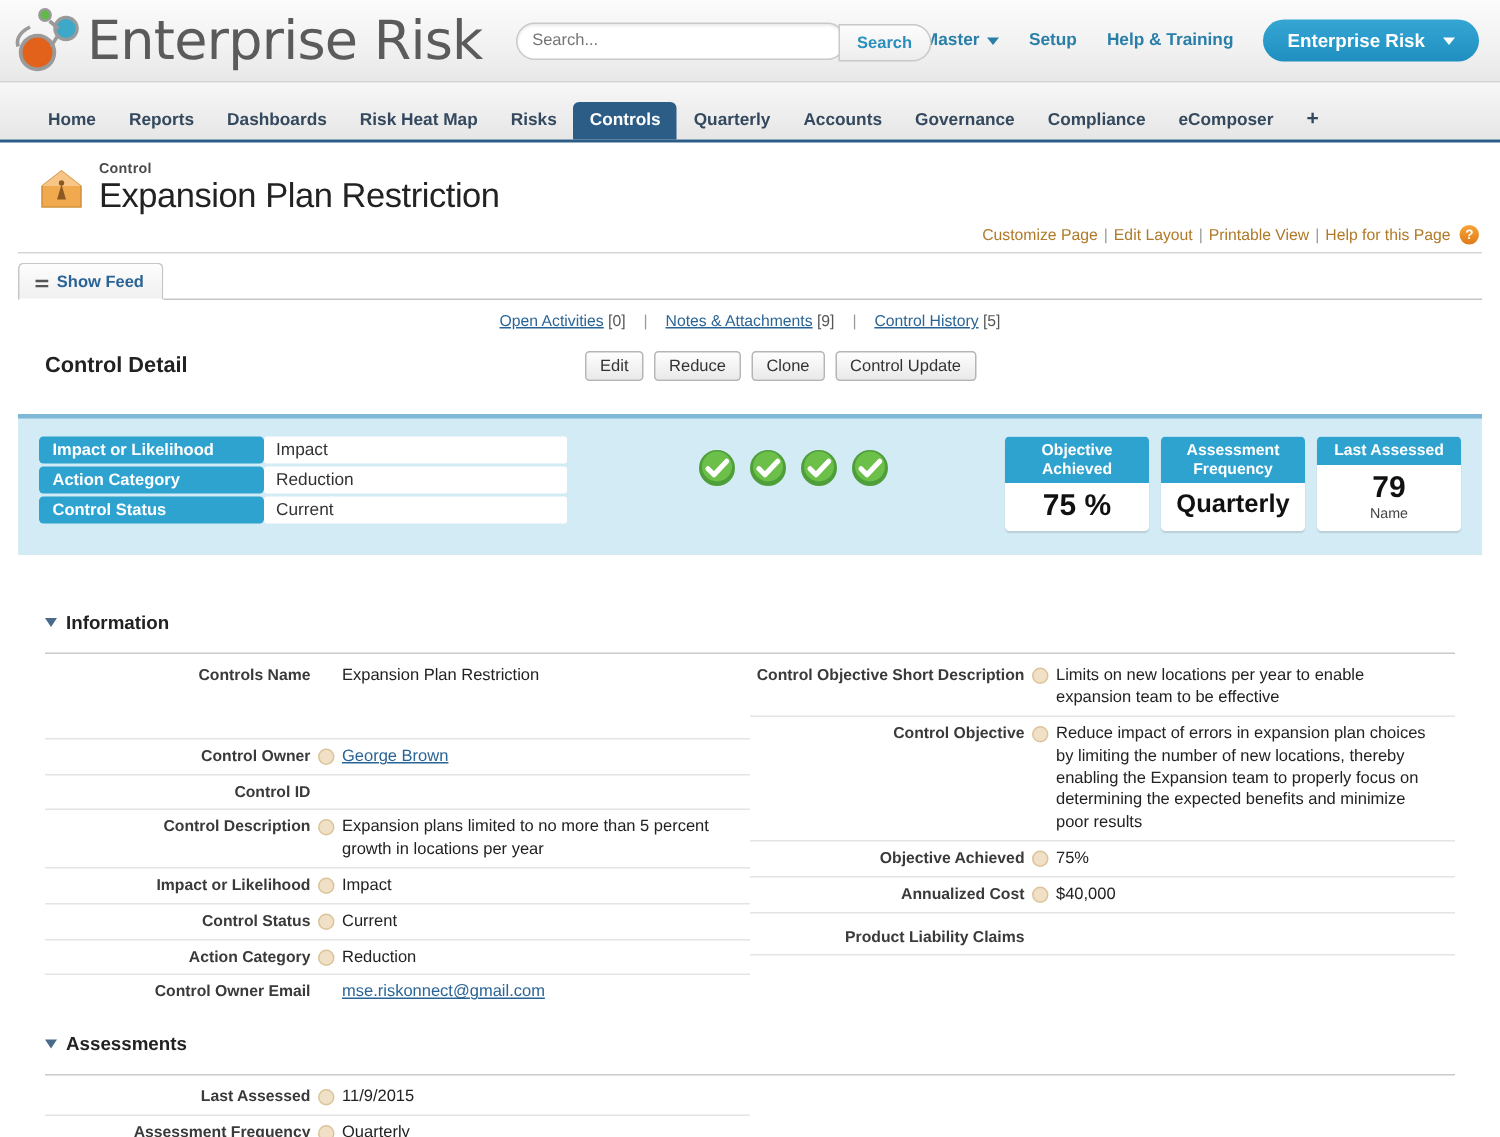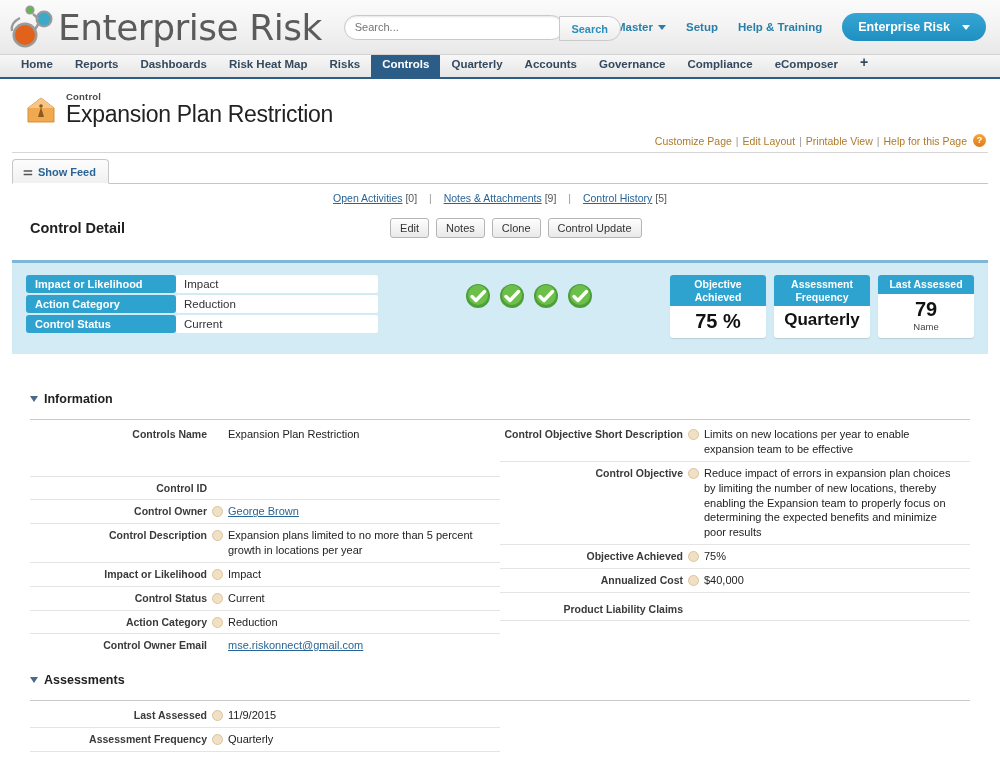--- a/index.html
+++ b/index.html
@@ -85,25 +85,25 @@
     color: #fff; font-size: 12.5px; font-weight: bold;
     padding: 7px 16px;
     border-radius: 15px;
     display: flex; align-items: center; gap: 12px;
     cursor: pointer;
     white-space: nowrap;
   }
 
   
   .tabbar {
-    height: 24px;
+    height: 40px;
     background: linear-gradient(to bottom,#f7f7f7,#e6e6e6);
     border-bottom: 2px solid #2c5d87;
     display: flex; align-items: flex-end;
-    padding-left: 10px;
+    padding-left: 21px;
   }
   .tab {
     font-size: 11.5px; font-weight: bold;
     color: #34495e;
     padding: 6px 11px 7px 11px;
     cursor: pointer; white-space: nowrap;
   }
   .tab.active {
     background: #2c5d87;
     color: #fff;
@@ -376,21 +376,21 @@
     <span>[9]</span>
     <span class="pipe">|</span>
     <a>Control History</a>
     <span>[5]</span>
   </div>
 
   <div class="detail-head">
     <div class="detail-title">Control Detail</div>
     <div class="detail-btns">
       <div class="btn">Edit</div>
-      <div class="btn">Notes</div>
+      <div class="btn">Reduce</div>
       <div class="btn">Clone</div>
       <div class="btn">Control Update</div>
     </div>
   </div>
 
   <div class="summary">
     <div class="kv-table">
       <div class="kv-row">
         <div class="kv-key">Impact or Likelihood</div>
         <div class="kv-val">Impact</div>
@@ -456,31 +456,31 @@
     <div class="grid2">
       <div class="col">
 
         <div class="frow" style="height:54px;align-items:flex-start">
           <div class="flabel">Controls Name</div>
           <div class="fhelp none"></div>
           <div class="fval">Expansion Plan Restriction</div>
         </div>
 
         <div class="frow">
+          <div class="flabel">Control Owner</div>
+          <div class="fhelp"></div>
+          <div class="fval">
+            <span class="link">George Brown</span>
+          </div>
+        </div>
+
+        <div class="frow">
           <div class="flabel">Control ID</div>
           <div class="fhelp none"></div>
           <div class="fval"></div>
-        </div>
-
-        <div class="frow">
-          <div class="flabel">Control Owner</div>
-          <div class="fhelp"></div>
-          <div class="fval">
-            <span class="link">George Brown</span>
-          </div>
         </div>
 
         <div class="frow" style="align-items:flex-start">
           <div class="flabel">Control Description</div>
           <div class="fhelp"></div>
           <div class="fval" style="max-width:295px">Expansion plans limited to no more than 5 percent growth in locations per year</div>
         </div>
 
         <div class="frow">
           <div class="flabel">Impact or Likelihood</div>

